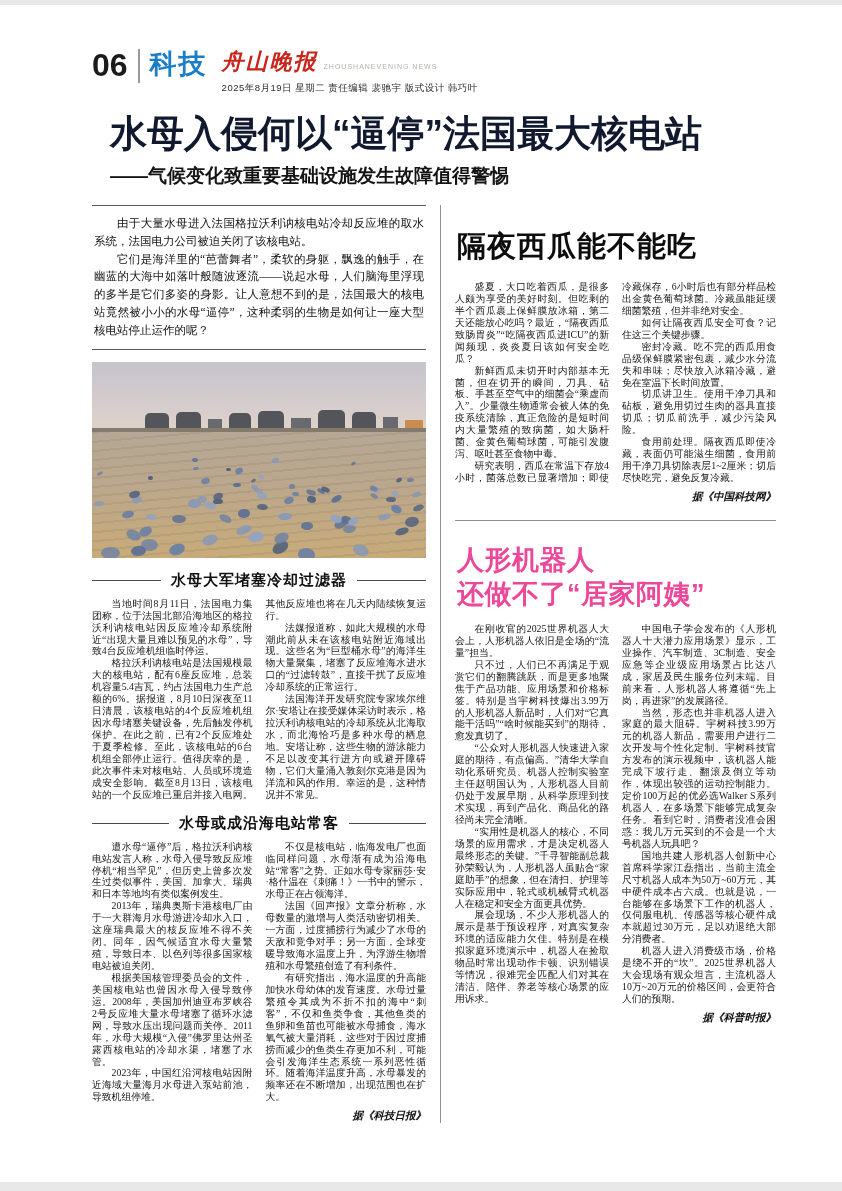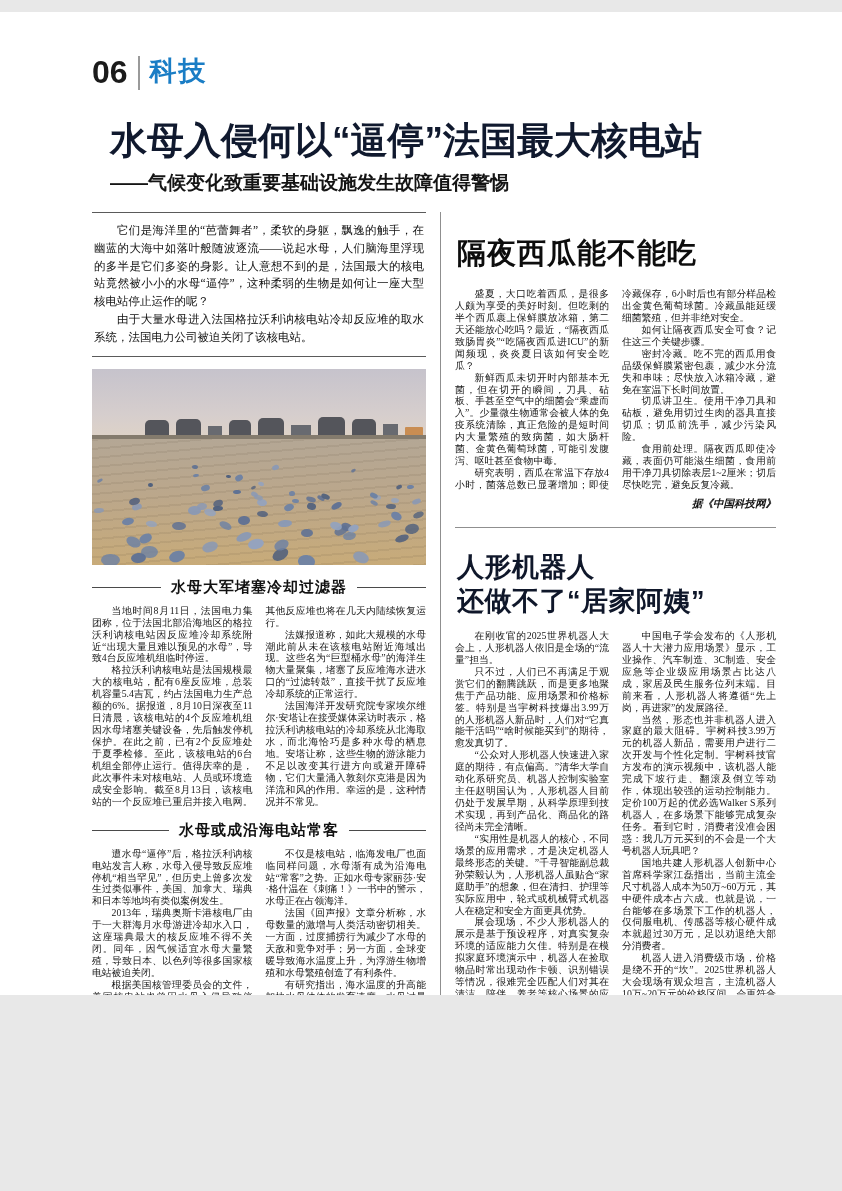--- a/index.html
+++ b/index.html
@@ -1,18 +1,18 @@
 <!DOCTYPE html>
 <html><head>
 <meta charset="utf-8">
 <style>
   * { margin:0; padding:0; box-sizing:border-box; }
   html,body { background:#e8e8e8; }
   .page {
-    position:relative; width:842px; height:983px; margin:12px auto;
+    position:relative; width:842px; height:1177px; margin:5px auto;
     background:#ffffff; overflow:hidden;
     font-family:"Liberation Sans", sans-serif; color:#1a1a1a;
   }
   .inner { position:absolute; left:92px; right:66px; top:42px; }
 
   
   .masthead { display:flex; align-items:flex-start; gap:10px; height:52px; }
   .pageno { font-size:32px; font-weight:700; color:#1b1b1b; line-height:36px; }
   .mast-divider { width:2px; height:34px; background:#9a9a9a; margin-top:2px; }
   .section-label { font-size:27px; font-weight:900; color:#1a7dc5; line-height:34px; letter-spacing:2px; }
@@ -63,46 +63,53 @@
   .body2col { column-count:2; column-gap:13px; text-align:justify; }
   .body2col p { font-size:9.8px; line-height:1.22; text-indent:2em; color:#161616;
     font-family:"Liberation Serif", serif; }
   .source { text-align:right; font-size:10.5px; font-weight:700; color:#111; margin-top:6px;
     font-family:"Liberation Serif", serif;font-style:italic; }
 
   
   .wm-title { font-size:29px; font-weight:900; color:#0d0d0d; margin:22px 0 14px 2px; letter-spacing:1px; }
   .divider-h { height:1px; background:#8f8f8f; margin:16px 0 0 0; }
   .robot-title { margin:22px 0 12px 2px; }
-  .robot-title div { font-size:27px; font-weight:900; color:#0f172a; line-height:34px; letter-spacing:0.5px; }
+  .robot-title div { font-size:27px; font-weight:900; color:#ec4899; line-height:34px; letter-spacing:0.5px; }
 </style>
 </head>
 <body>
 
 <div class="page">
   <div class="inner">
 
     <div class="masthead">
       <div class="pageno">06</div>
       <div class="mast-divider"></div>
       <div class="section-label">科技</div>
+      <div class="mast-right">
+        <div class="mast-logo-row">
+          <span class="mast-logo">舟山晚报</span>
+          <span class="mast-logo-en">ZHOUSHANEVENING NEWS</span>
+        </div>
+        <div class="dateline">2025年8月19日 星期二 责任编辑 裴驰宇 版式设计 韩巧叶</div>
+      </div>
     </div>
 
     <div class="lead-head">
       <div class="headline">水母入侵何以“逼停”法国最大核电站</div>
       <div class="subhead">——气候变化致重要基础设施发生故障值得警惕</div>
     </div>
 
     <div class="columns">
 
       <div class="col-left">
 
         <div class="intro">
+            <p>由于大量水母进入法国格拉沃利讷核电站冷却反应堆的取水系统，法国电力公司被迫关闭了该核电站。</p>
             <p>它们是海洋里的“芭蕾舞者”，柔软的身躯，飘逸的触手，在幽蓝的大海中如落叶般随波逐流——说起水母，人们脑海里浮现的多半是它们多姿的身影。让人意想不到的是，法国最大的核电站竟然被小小的水母“逼停”，这种柔弱的生物是如何让一座大型核电站停止运作的呢？</p>
-            <p>由于大量水母进入法国格拉沃利讷核电站冷却反应堆的取水系统，法国电力公司被迫关闭了该核电站。</p>
           </div>
 
         <div class="photo">
           <div class="sky"></div>
           <div class="plant-row">
             <div class="dome" style="width:24px;height:17px;"></div>
             <div class="dome" style="width:26px;height:18px;"></div>
             <div class="block" style="width:14px;height:11px;"></div>
             <div class="dome" style="width:23px;height:17px;"></div>
             <div class="dome" style="width:27px;height:19px;"></div>

